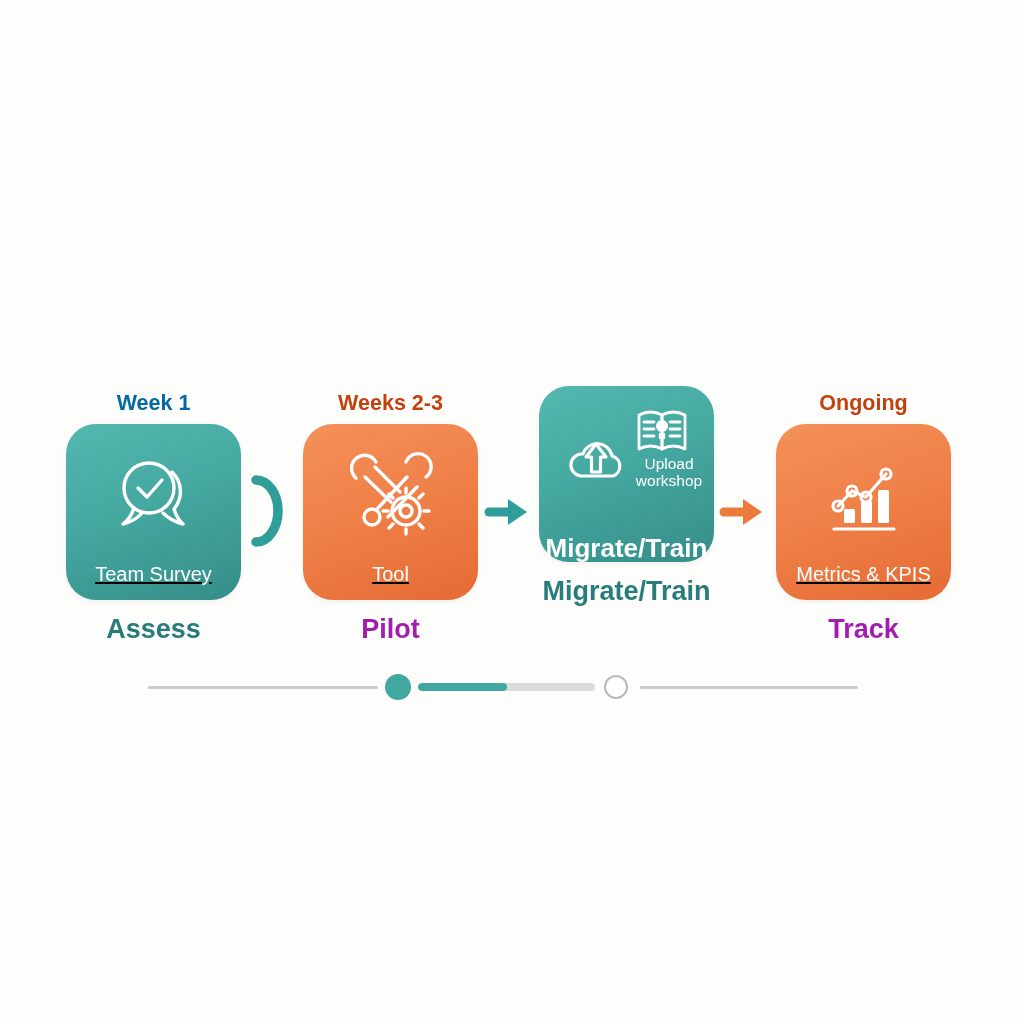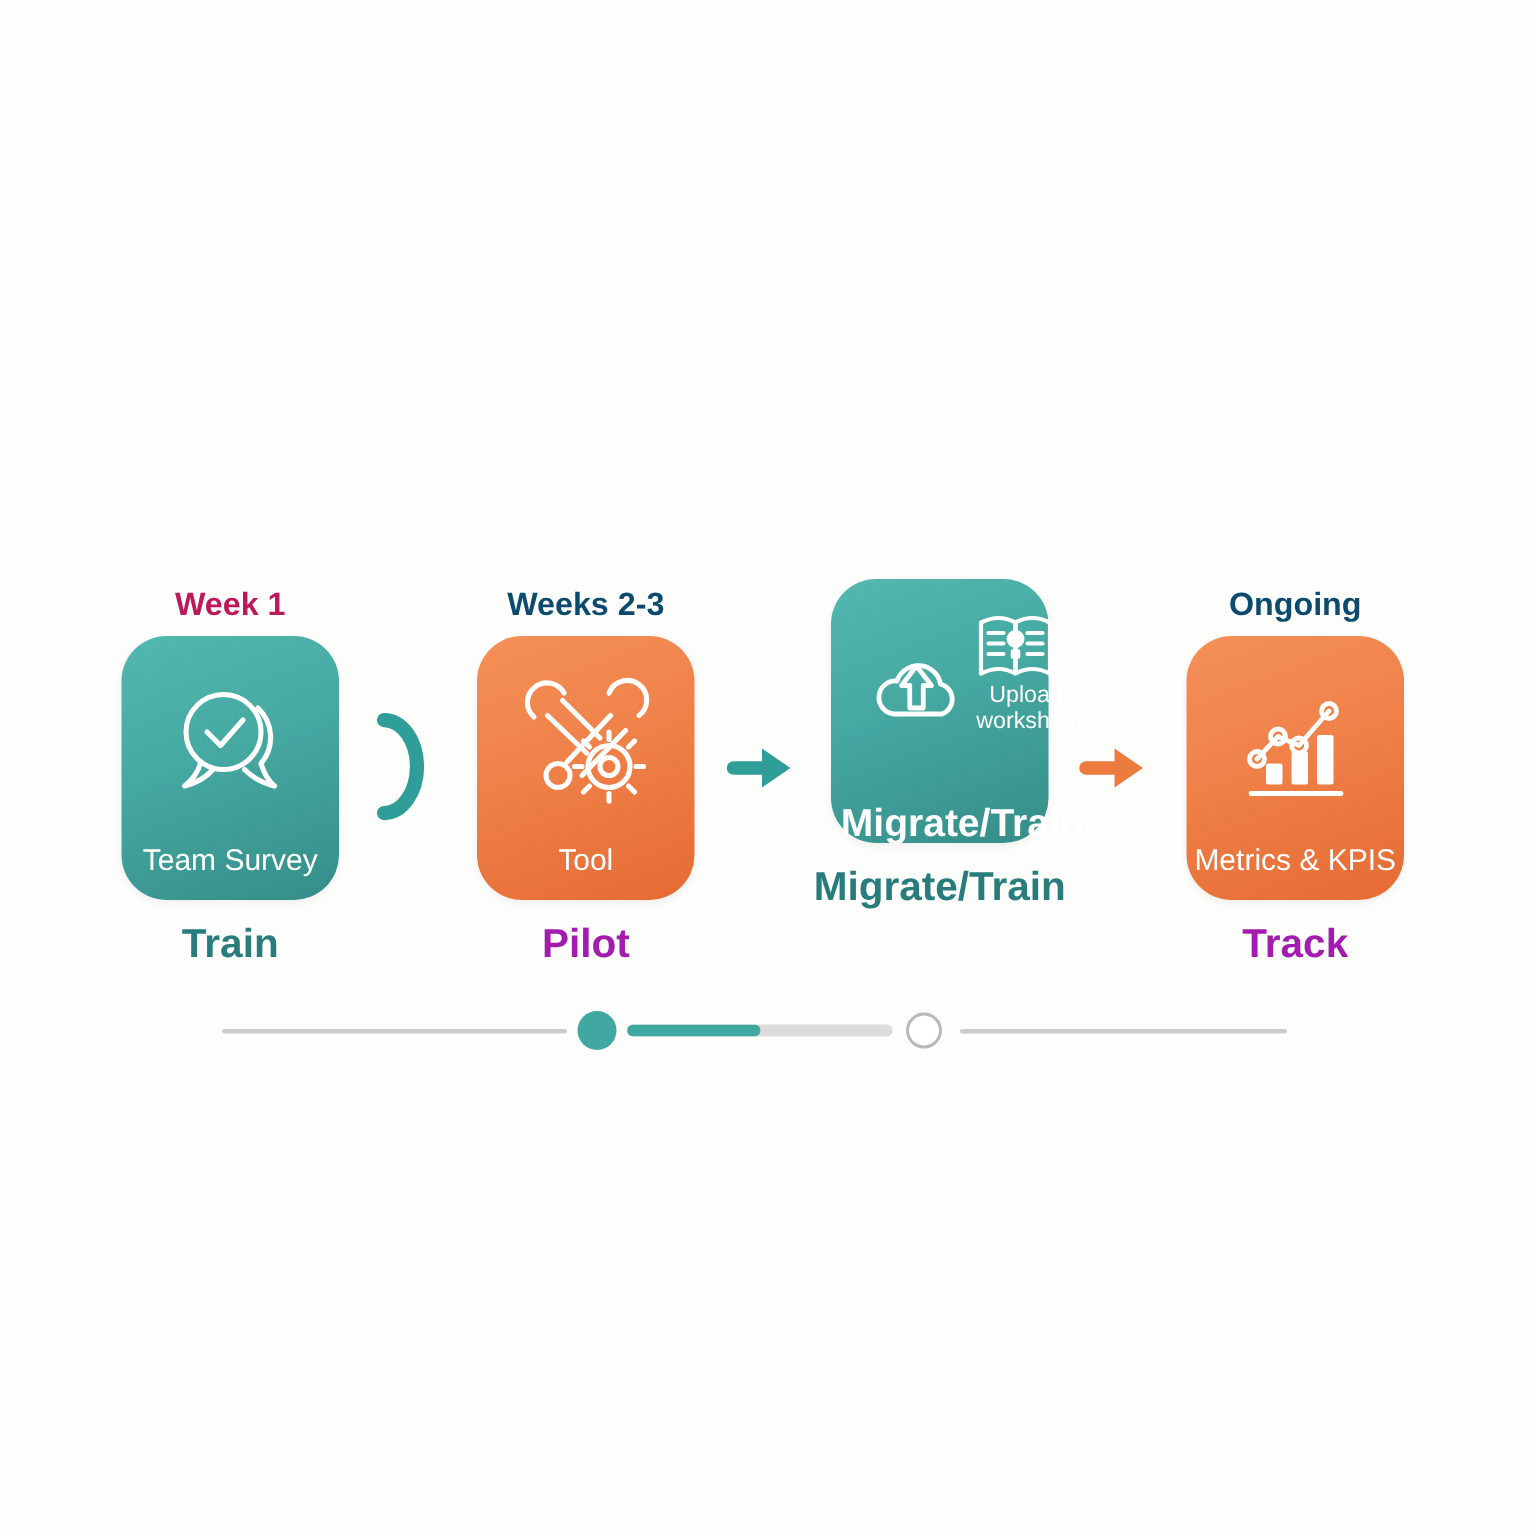--- a/index.html
+++ b/index.html
@@ -2,26 +2,27 @@
 <html><head>
 <meta charset="utf-8">
 <style>
   html,body{margin:0;padding:0;background:#fdfdfc;}
   .canvas{
     position:relative;width:1024px;height:1024px;overflow:hidden;
     background:#fdfdfc;font-family:"Liberation Sans",sans-serif;
   }
   .stage{position:absolute;top:386px;width:175px;display:flex;flex-direction:column;align-items:center;}
   .stage-header{height:38px;line-height:34px;font-size:21.5px;font-weight:700;text-align:center;width:100%;}
-  .stage-header.teal{color:#be185d;}
-  .stage-header.orange{color:#0c4a6e;}
+  .stage-header.teal{color:#0369a1;}
+  .stage-header.orange{color:#c2410c;}
   .stage-box{
-    width:145px;height:176px;border-radius:30px;position:relative;
+    width:175px;height:176px;border-radius:30px;position:relative;
     display:flex;flex-direction:column;align-items:center;
     box-shadow:0 2px 5px rgba(0,0,0,0.06);
+    text-decoration:underline;
   }
   .stage-box.teal{background:linear-gradient(160deg,#53b8b0 0%,#45a8a1 45%,#358d88 100%);}
   .stage-box.orange{background:linear-gradient(160deg,#f39058 0%,#ef8149 45%,#e56b33 100%);align-items:center;}
   .box-icon{margin-top:24px;height:98px;display:flex;align-items:center;justify-content:center;}
   .box-text{color:#ffffff;font-size:20px;line-height:24px;margin-top:16px;text-align:center;}
   .box-text.bold{font-size:26px;font-weight:700;}
   .stage-label{margin-top:14px;font-size:27px;font-weight:700;text-align:center;width:230px;}
   .stage-label.teal{color:#287c7c;}
   .stage-label.orange{color:#a21caf;}
   .connector{position:absolute;}
@@ -49,21 +50,21 @@
       <div class="box-icon">
         <svg width="92" height="92" viewBox="0 0 92 92" fill="none" stroke="#ffffff" stroke-width="3.4" stroke-linecap="round" stroke-linejoin="round">
           <circle cx="41" cy="37" r="25"></circle>
           <path d="M 26 57 Q 23 67 15 73 Q 27 70 34 62"></path>
           <path d="M 30 37 L 39 46 L 54 29"></path>
           <path d="M 64 21 A 27 27 0 0 1 66 58 Q 69 68 75 73 Q 63 70 55 62"></path>
         </svg>
       </div>
       <div class="box-text">Team Survey</div>
     </div>
-    <div class="stage-label teal">Train</div>
+    <div class="stage-label teal">Assess</div>
   </div>
 
   <div class="stage" style="left:303px">
     <div class="stage-header orange">Weeks 2-3</div>
     <div class="stage-box orange">
       <div class="box-icon">
         <svg width="92" height="92" viewBox="0 0 92 92" fill="none" stroke="#ffffff" stroke-width="3.4" stroke-linecap="round" stroke-linejoin="round">
 
           <path d="M 11 27 A 13 13 0 1 1 31 11"></path>
           <path d="M 20 26 L 46 51"></path>

